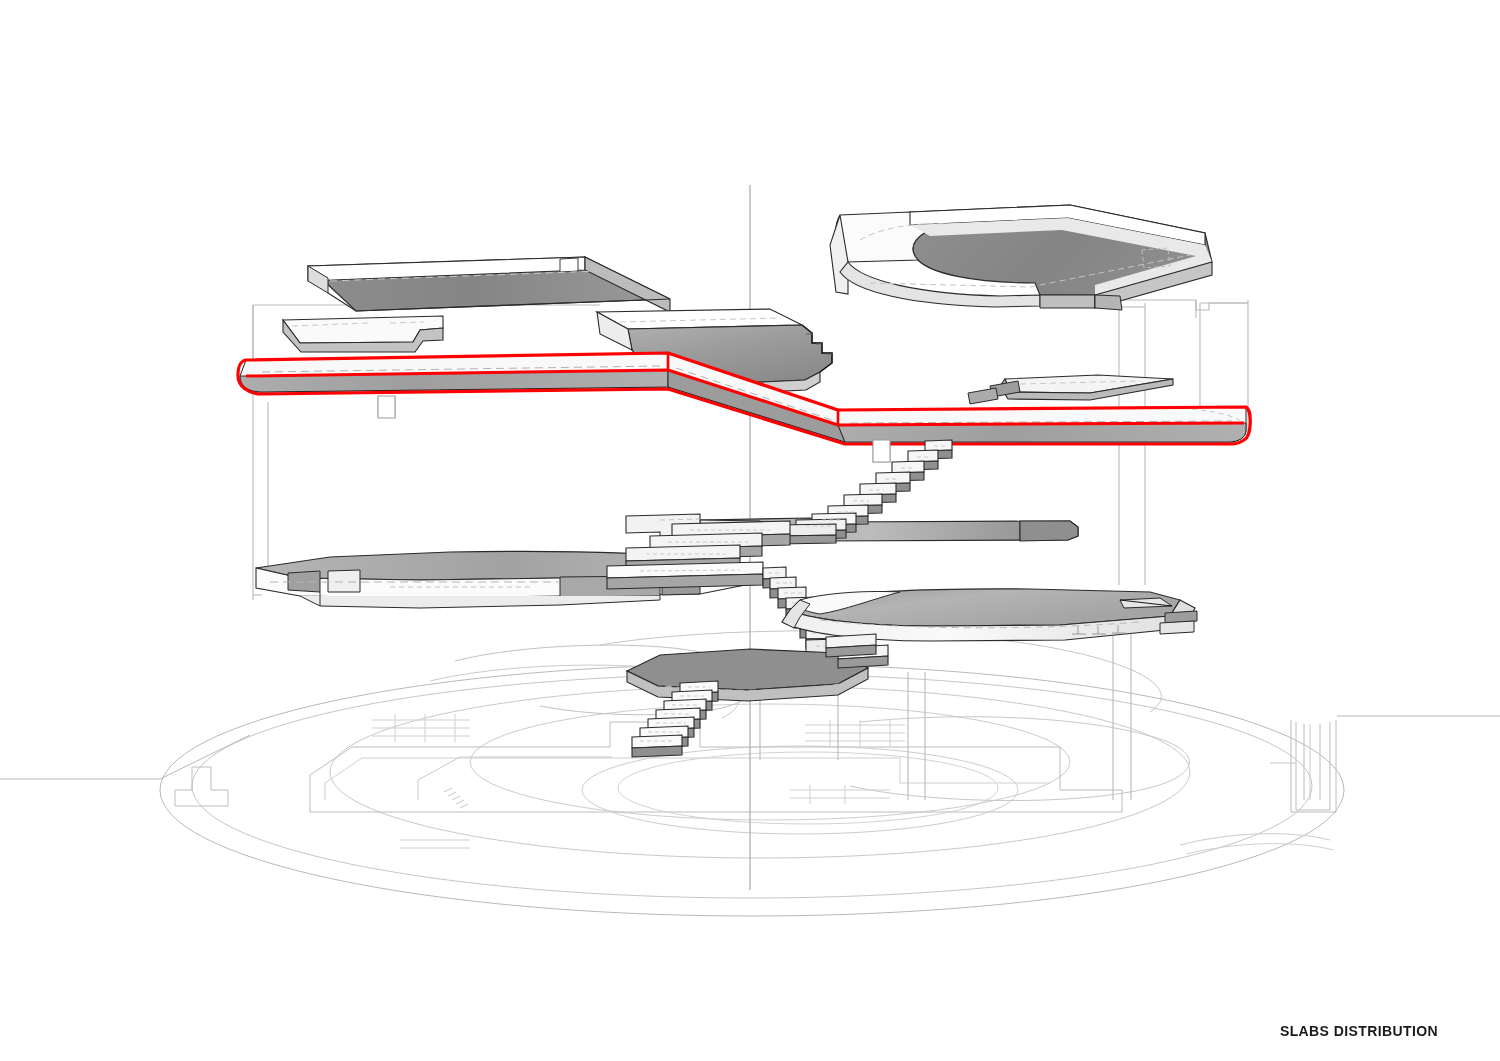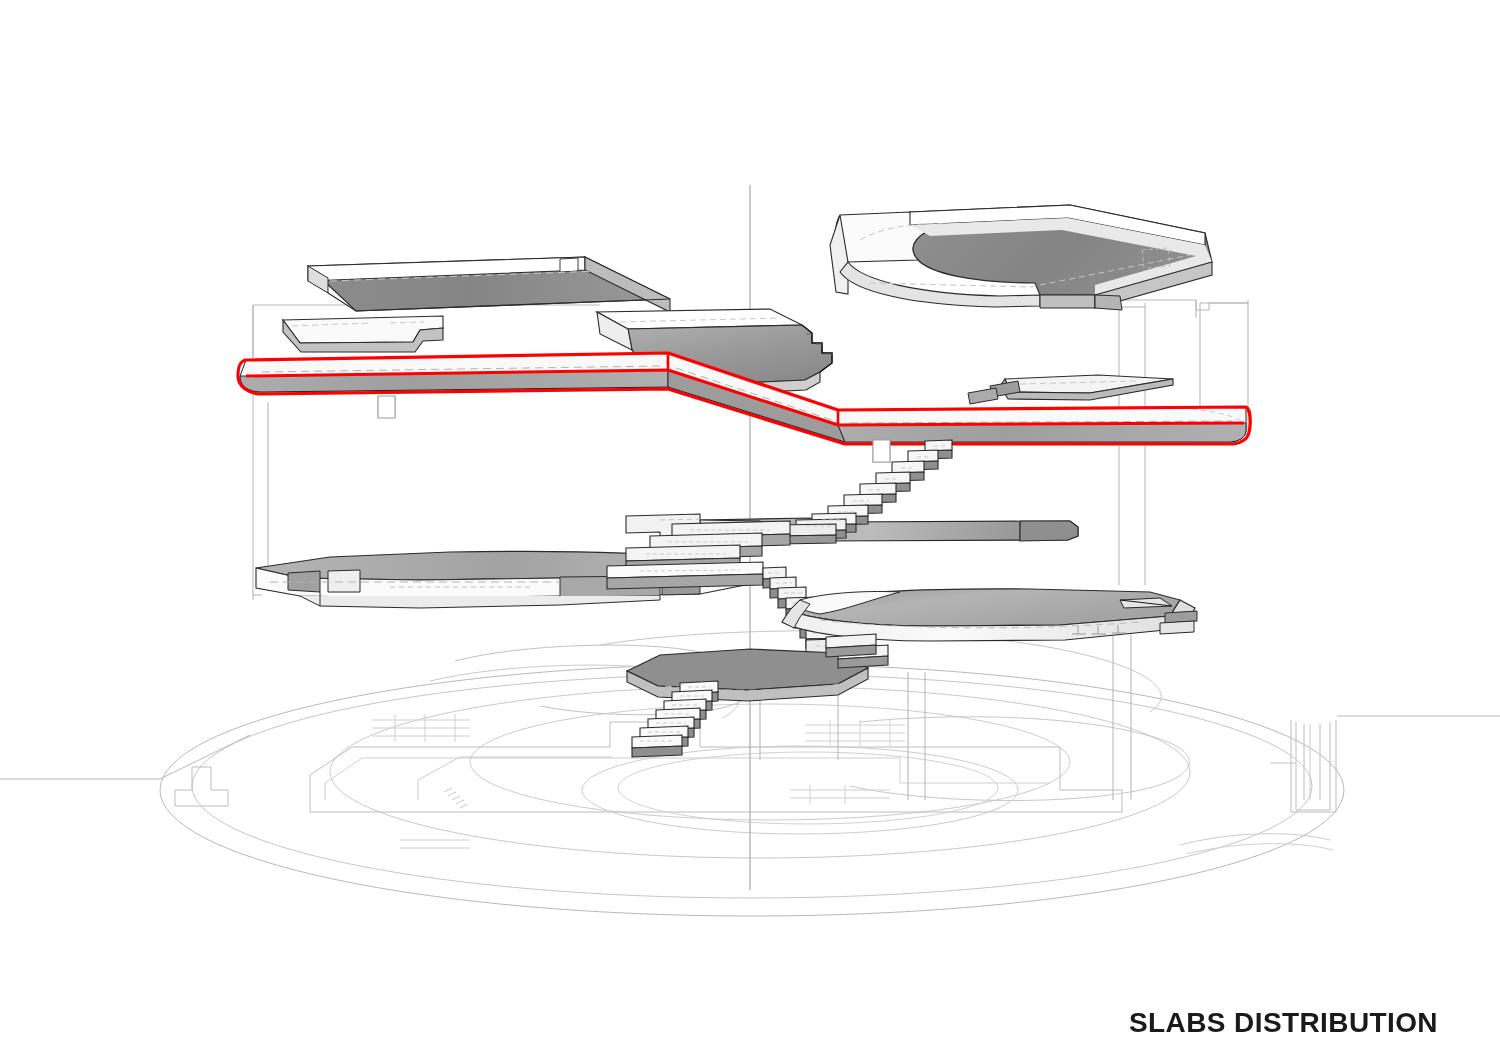--- a/index.html
+++ b/index.html
@@ -28,21 +28,21 @@
     width: 1500px;
     height: 1061px;
     display: block;
   }
   #caption {
     position: absolute;
     right: 62px;
     bottom: 22px;
     font-family: "Liberation Sans", sans-serif;
     font-weight: bold;
-    font-size: 28px;
+    font-size: 14px;
     letter-spacing: 0.4px;
     color: #1a1a1a;
     white-space: nowrap;
     text-align: right;
   }
 </style>
 </head>
 <body>
 
 <div id="canvas-wrap">

